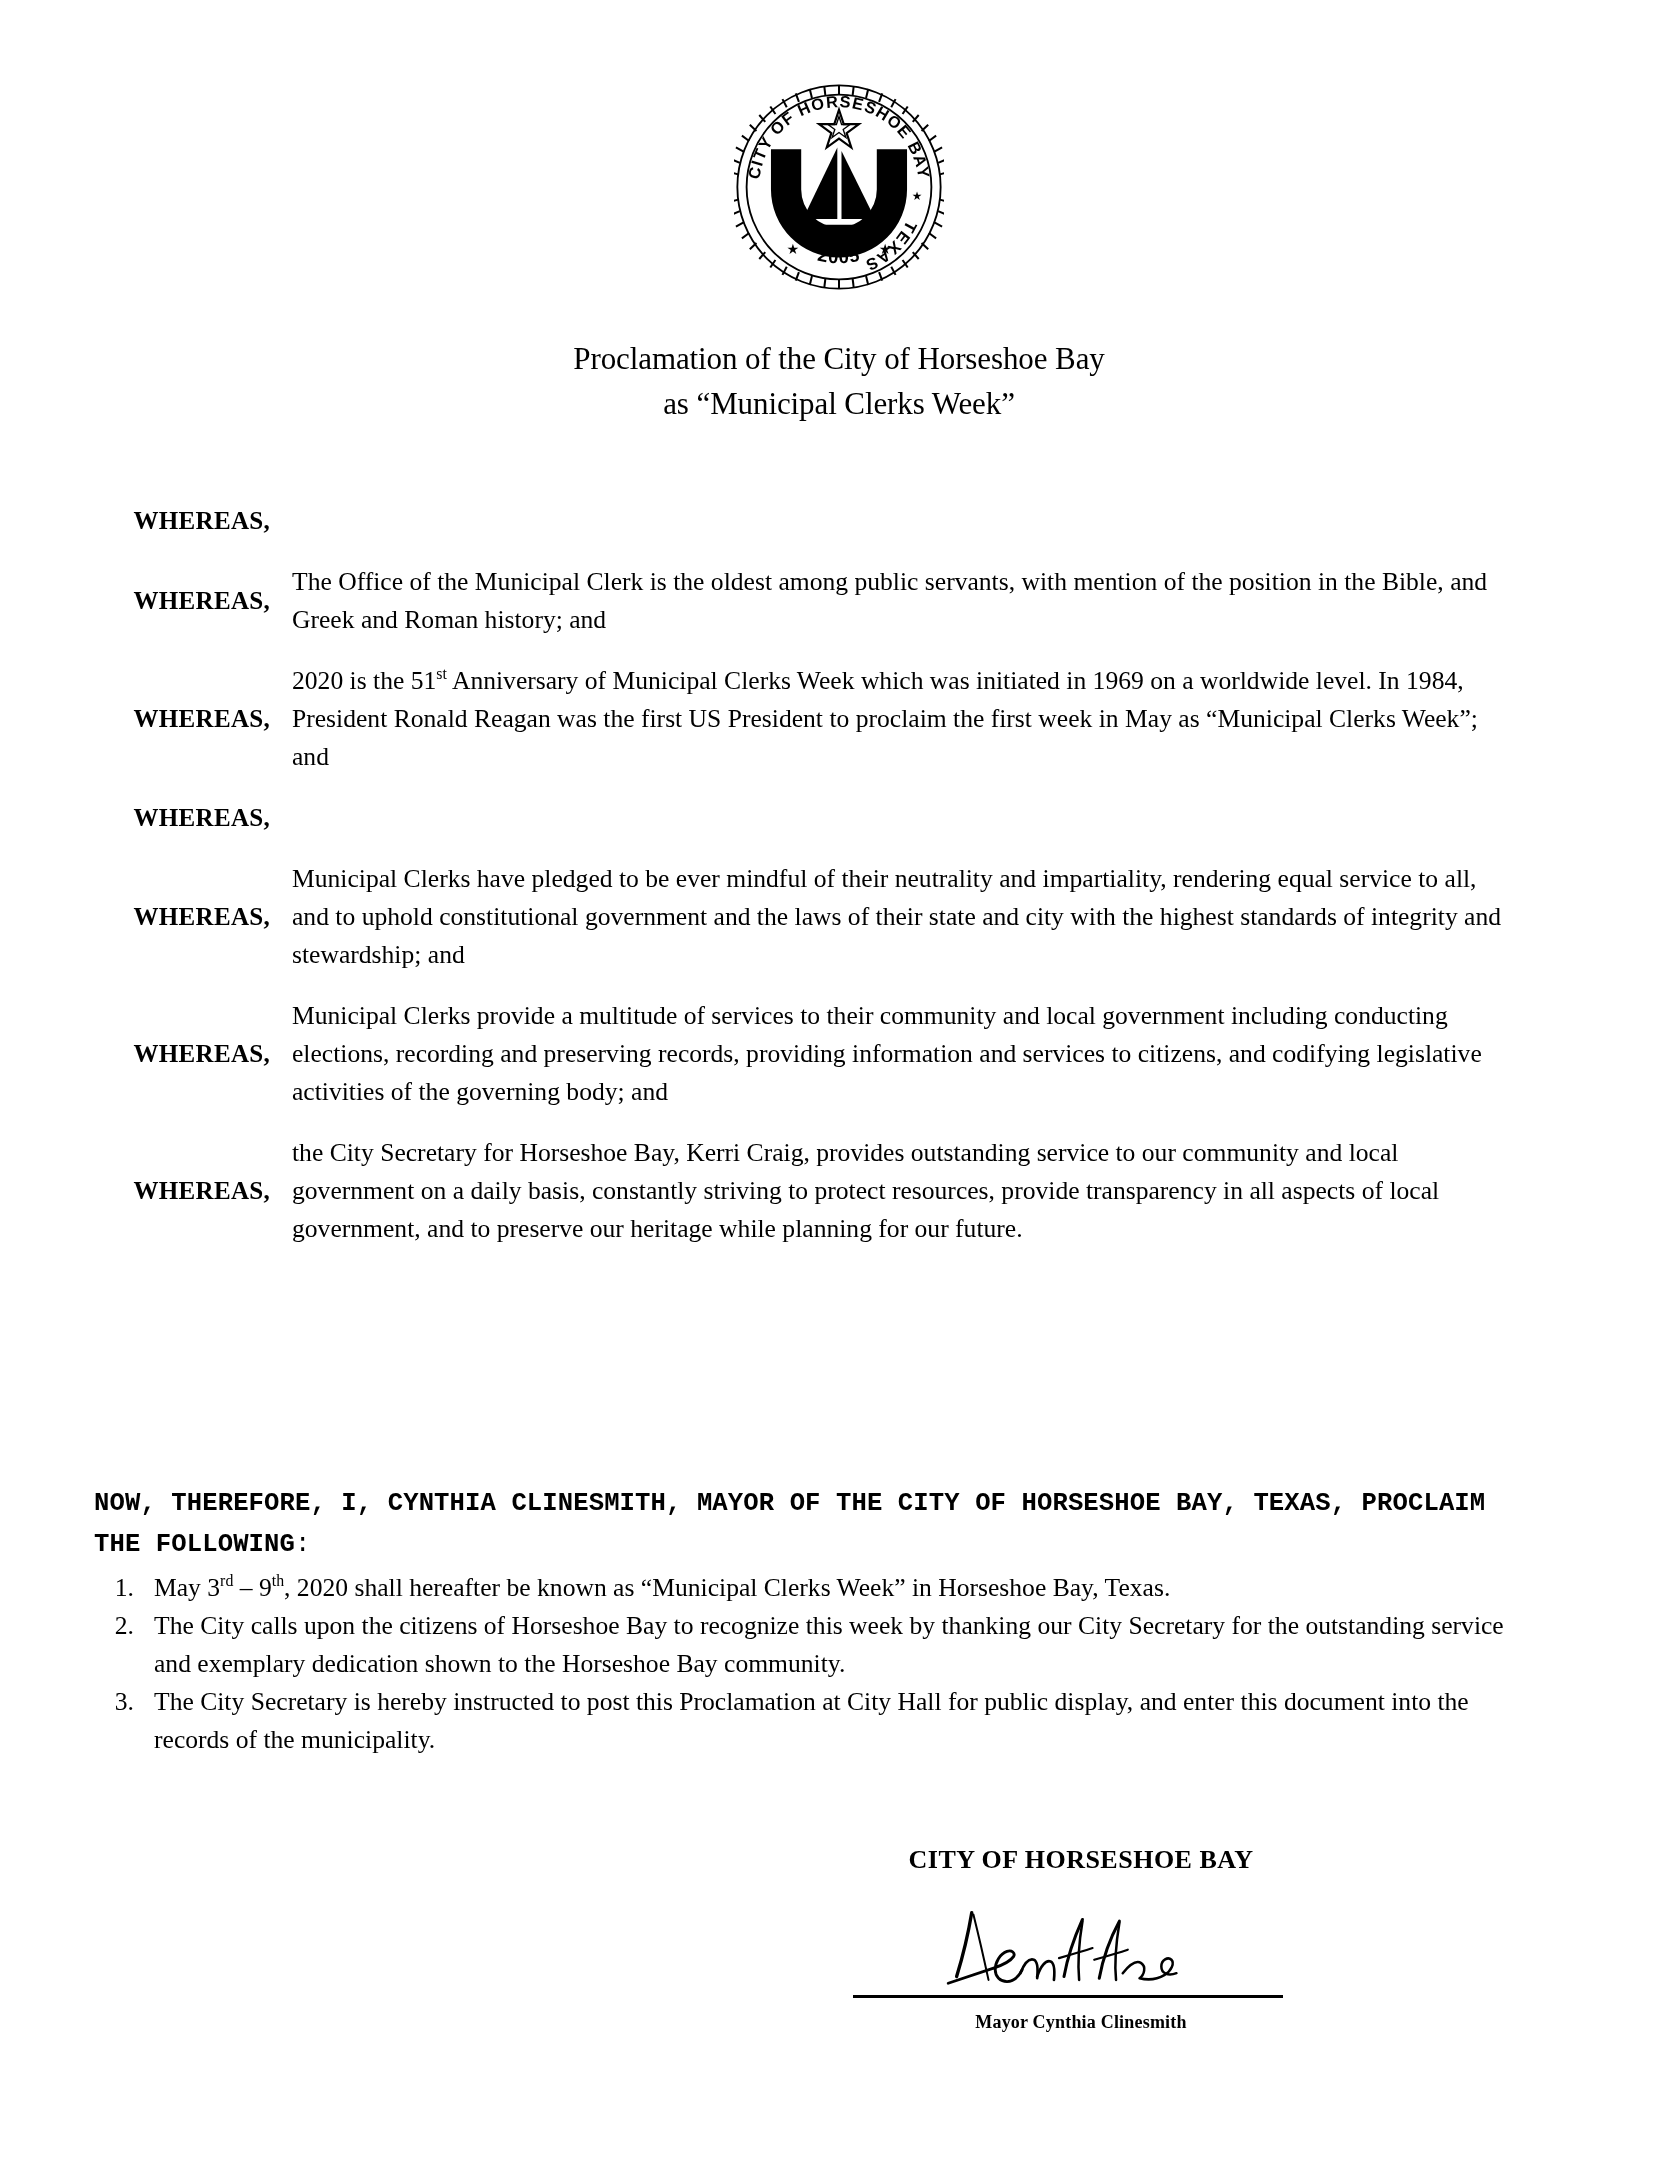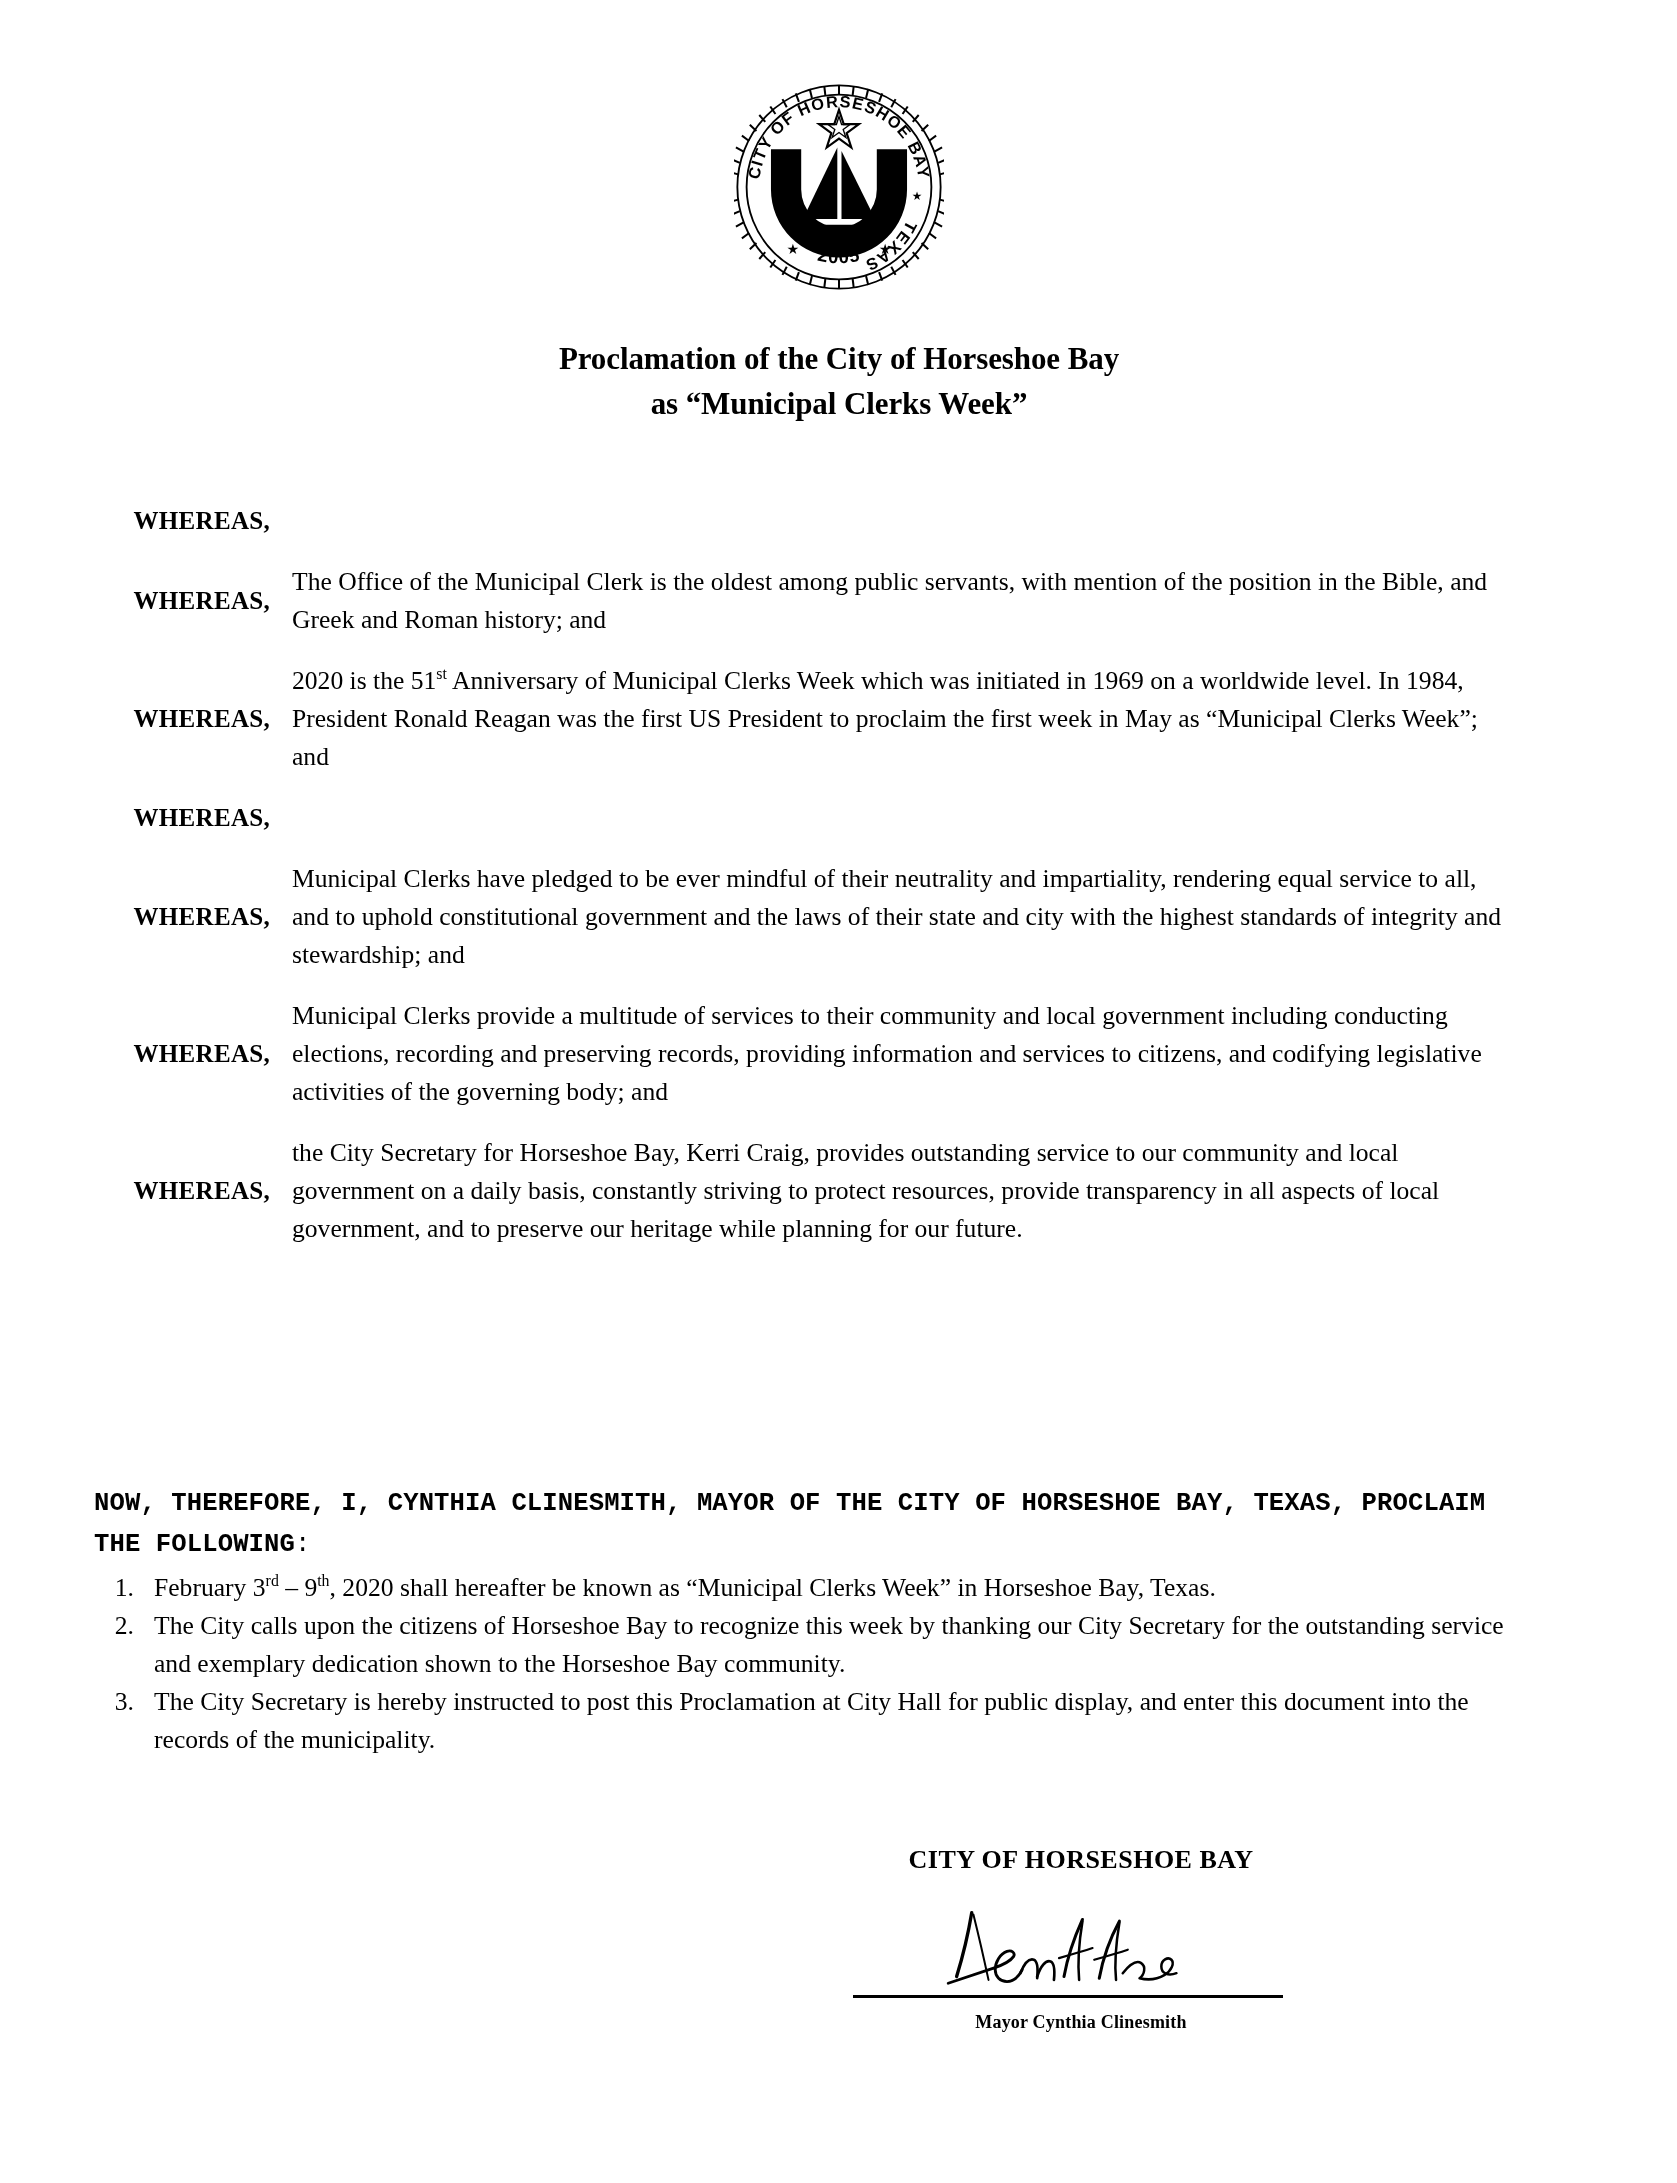--- a/index.html
+++ b/index.html
@@ -41,21 +41,21 @@
 
   
   .title-block {
     position: absolute;
     top: 336px;
     left: 0;
     width: 100%;
     text-align: center;
   }
   .title-line {
-    font-weight: bold;
+    font-weight: normal;
     font-size: 31px;
     line-height: 45px;
     letter-spacing: -0.1px;
     white-space: nowrap;
   }
   sup {
     font-size: 0.62em;
     vertical-align: super;
     line-height: 0;
   }
@@ -316,21 +316,21 @@
     </div>
 
   </div>
 
   <div class="now-therefore"><span>NOW, THEREFORE, I, CYNTHIA CLINESMITH, MAYOR OF THE CITY OF HORSESHOE BAY, TEXAS, PROCLAIM THE FOLLOWING</span><span class="tail">:</span></div>
 
   <div class="proclaim-list">
 
     <div class="li-row">
       <div class="li-num">1.</div>
-      <div class="li-text"><span>February 3</span><sup>rd</sup><span> – 9</span><sup>th</sup><span>, 2020 shall hereafter be known as “Municipal Clerks Week” in Horseshoe Bay, Texas.</span></div>
+      <div class="li-text"><span>May 3</span><sup>rd</sup><span> – 9</span><sup>th</sup><span>, 2020 shall hereafter be known as “Municipal Clerks Week” in Horseshoe Bay, Texas.</span></div>
     </div>
 
     <div class="li-row">
       <div class="li-num">2.</div>
       <div class="li-text">The City calls upon the citizens of Horseshoe Bay to recognize this week by thanking our City Secretary for the outstanding service and exemplary dedication shown to the Horseshoe Bay community.</div>
     </div>
 
     <div class="li-row">
       <div class="li-num">3.</div>
       <div class="li-text">The City Secretary is hereby instructed to post this Proclamation at City Hall for public display, and enter this document into the records of the municipality.</div>

